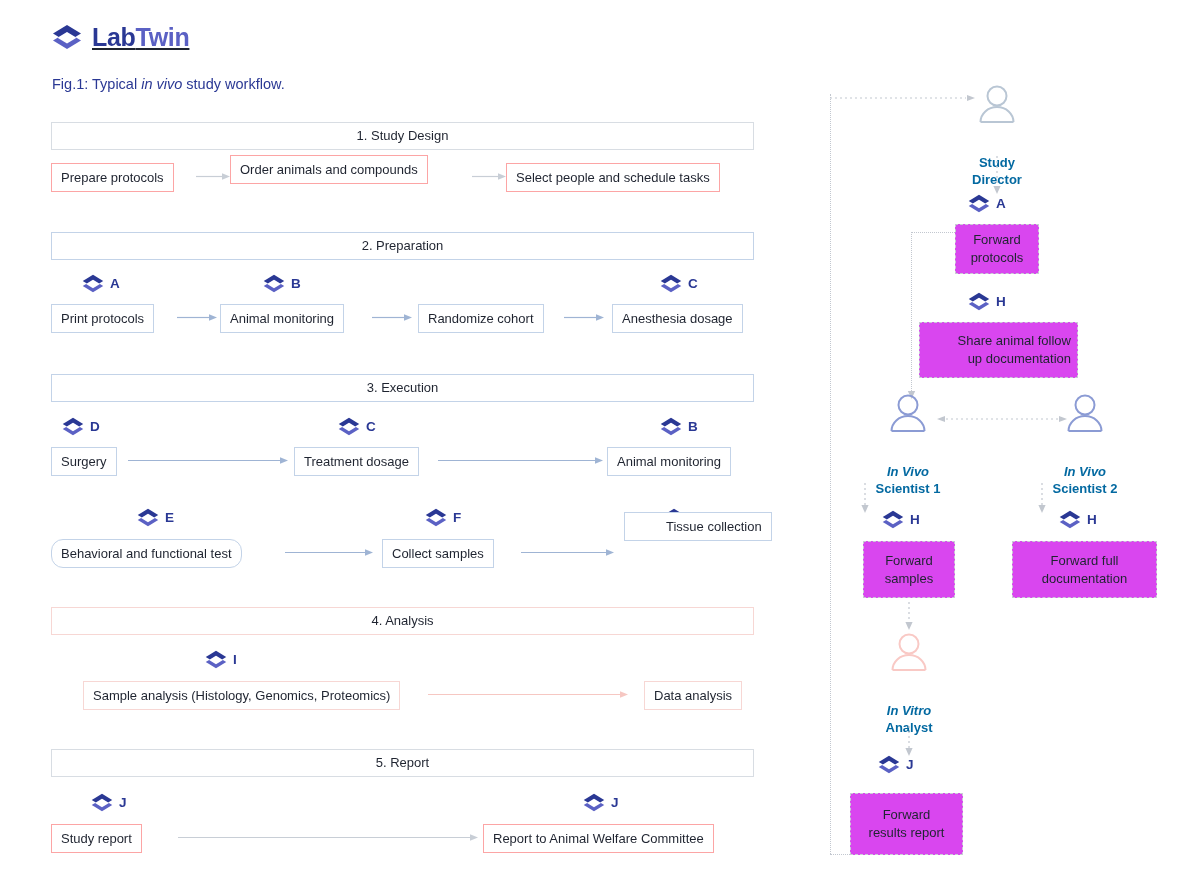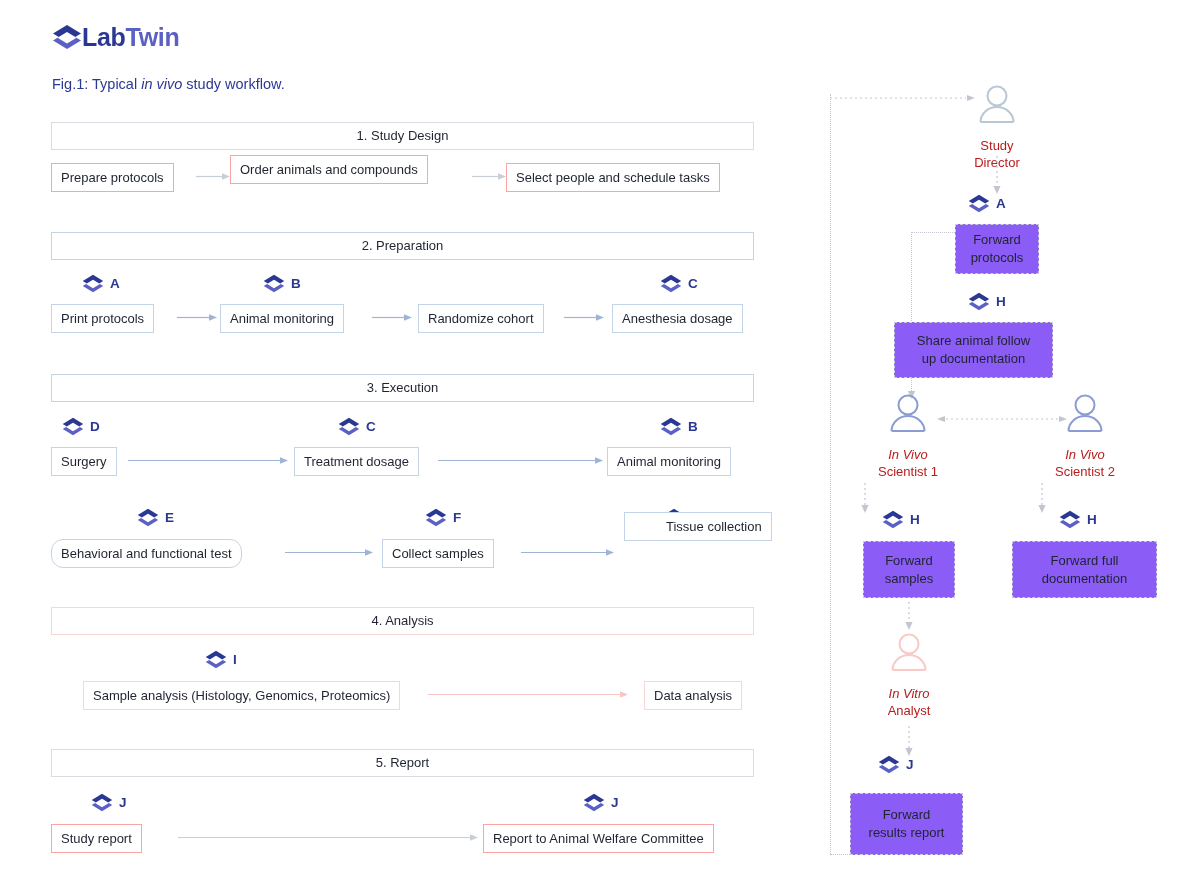--- a/index.html
+++ b/index.html
@@ -8,21 +8,21 @@
     width:1200px;height:888px;
     background:#ffffff;
     font-family:"Liberation Sans", sans-serif;
     color:#1f2430;
     position:relative;
     overflow:hidden;
   }
   .abs{position:absolute;}
 
   
-  #logo{left:52px;top:24px;display:flex;align-items:center;}
+  #logo{left:52px;top:24px;display:flex;align-items:center;gap:10px;text-decoration:underline;}
   #logo .wordmark{font-size:25px;font-weight:bold;letter-spacing:-0.3px;line-height:1;}
   #logo .wm-a{color:#2a3894;}
   #logo .wm-b{color:#5b61c4;}
 
   
   .badge{display:inline-block;position:relative;}
   .badge svg{display:block;}
 
   
   #caption{left:52px;top:76px;font-size:14.5px;color:#2a3894;}
@@ -54,28 +54,28 @@
   .arrow{height:9px;}
   .arrow svg{display:block;}
 
   
   .tag{display:flex;align-items:center;gap:6px;}
   .tag .ltr{font-size:13.5px;font-weight:bold;color:#2a3894;line-height:1;}
 
   
   .person{display:flex;flex-direction:column;align-items:center;width:130px;}
   .person .plabel{
-    margin-top:5px;text-align:center;font-size:13px;line-height:17px;color:#b91c1c;
+    margin-top:22px;text-align:center;font-size:13px;line-height:17px;color:#0369a1;font-weight:bold;
   }
   .person .plabel .ital{font-style:italic;}
 
   .dbox{
     box-sizing:border-box;
     border:1px dashed #c9cdd4;
-    background:#8b5cf6;
+    background:#d946ef;
     text-align:center;
     font-size:13px;line-height:18px;color:#1f2430;
     display:flex;align-items:center;justify-content:center;
     padding:4px 6px;
   }
   .dotline{border-left:1px dotted #c2c7cf;}
   .dotline-h{border-top:1px dotted #c2c7cf;}
 </style>
 </head>
 <body>
@@ -381,21 +381,21 @@
 <div class="abs tag" style="left:968px;top:292px;">
   <span class="badge">
     <svg width="22" height="19" viewBox="0 0 30 26">
       <polygon points="15,1 29,9.5 15,18 1,9.5" fill="#2a3894"></polygon>
       <polygon points="15,8 29,16.5 15,25 1,16.5" fill="#5b61c4"></polygon>
       <polygon points="15,8 24.5,13.8 15,19.6 5.5,13.8" fill="#ffffff"></polygon>
     </svg>
   </span>
   <span class="ltr">H</span>
 </div>
-<div class="abs dbox" style="left:894px;top:322px;width:159px;height:56px;flex-direction:column;">
+<div class="abs dbox" style="left:919px;top:322px;width:159px;height:56px;flex-direction:column;align-items:flex-end;">
   <span>Share animal follow</span>
   <span>up documentation</span>
 </div>
 
 <div class="abs person" style="left:843px;top:393px;">
   <span>
     <svg width="44" height="44" viewBox="0 0 44 44">
       <circle cx="22" cy="12" r="9.5" fill="none" stroke="#8b9bd4" stroke-width="2"></circle>
       <path d="M5.5 38 a16.5 15 0 0 1 33 0" fill="none" stroke="#8b9bd4" stroke-width="2"></path>
       <line x1="5.5" y1="38" x2="38.5" y2="38" stroke="#8b9bd4" stroke-width="2"></line>

